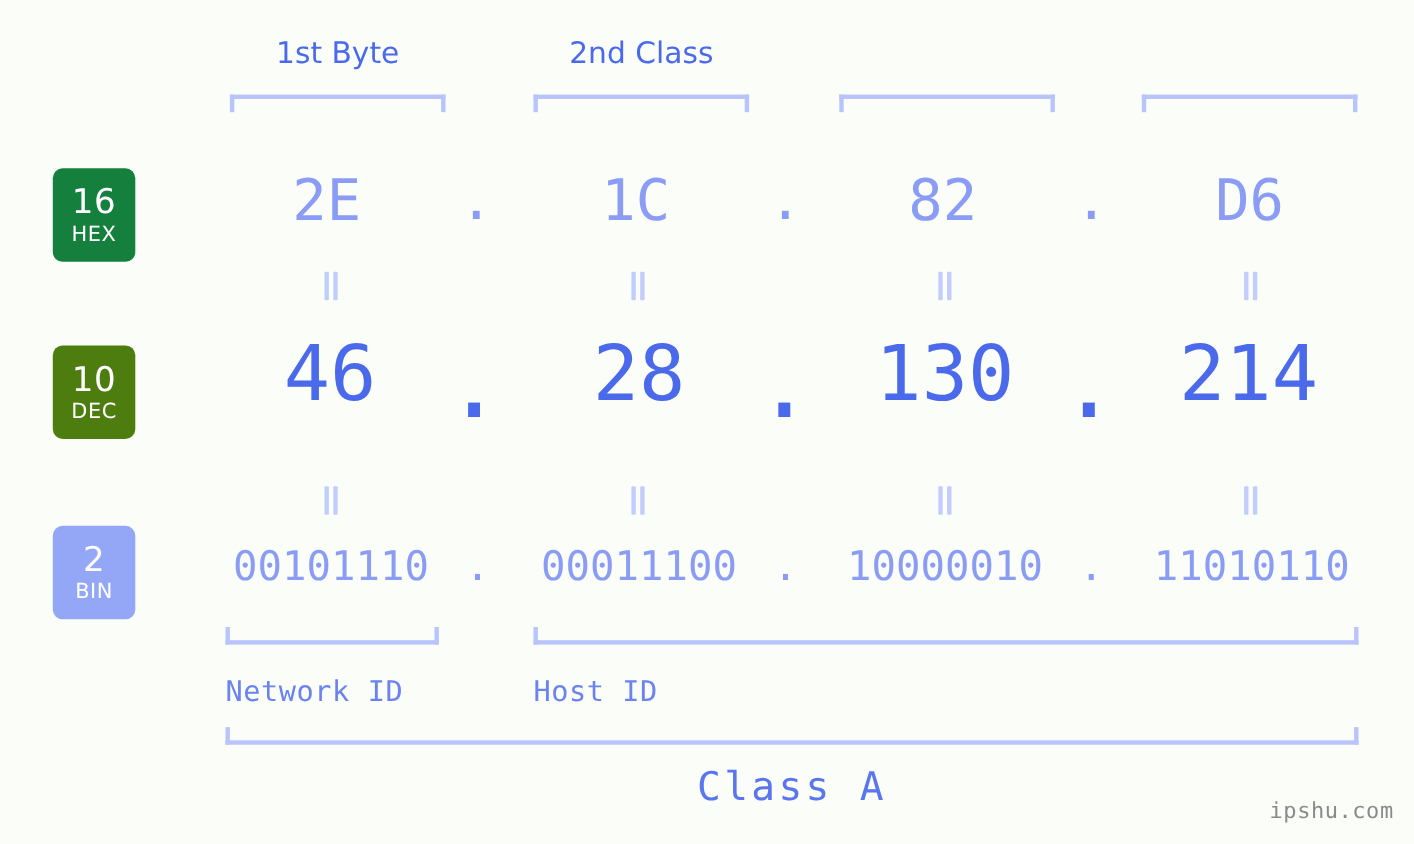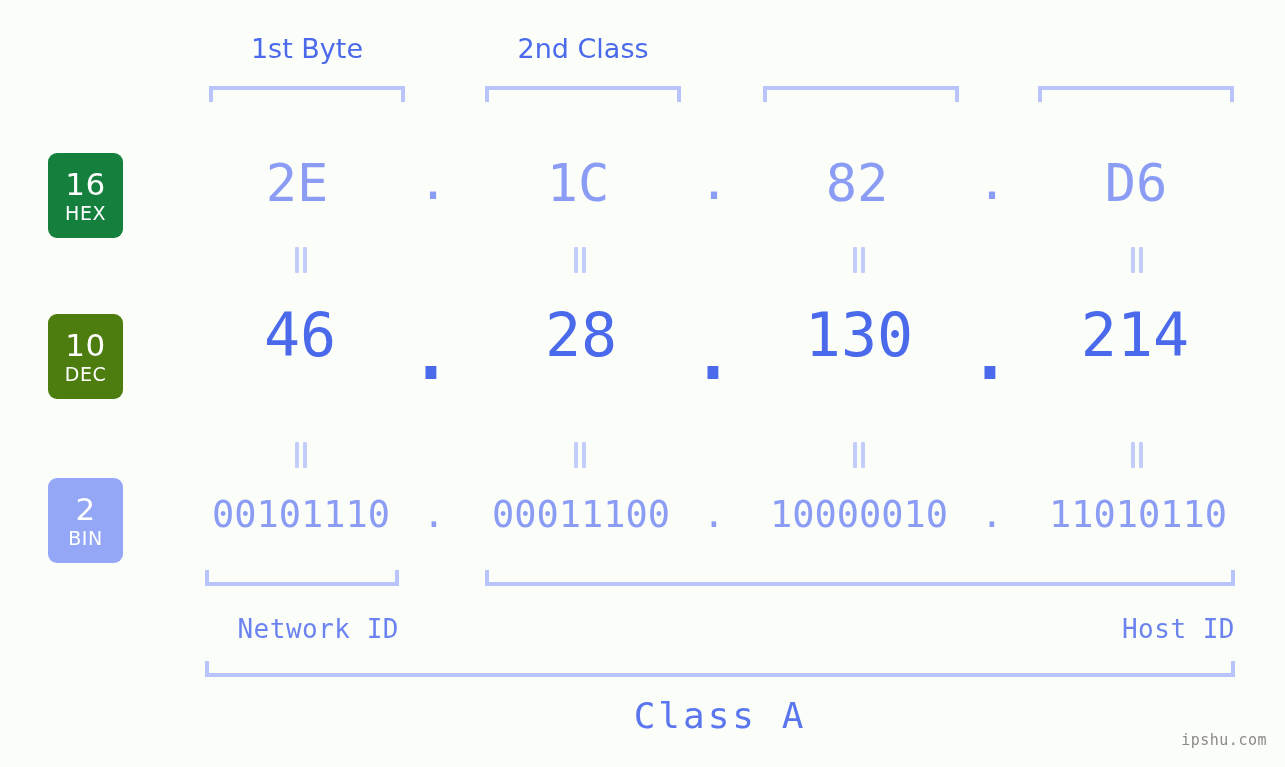--- a/index.html
+++ b/index.html
@@ -58,21 +58,21 @@
   }
 
   
   .val {
     position:absolute;
     text-align:center;
     white-space:nowrap;
     line-height:1;
   }
   .row-hex .val { font-size:52px; color:#8b9cf5; top:157px; }
-  .row-dec .val { font-size:60px; color:#4a6aeb; top:305px; }
+  .row-dec .val { font-size:70px; color:#4a6aeb; top:305px; }
   .row-bin .val { font-size:37px; color:#8b9cf5; top:496px; }
 
   .dot {
     position:absolute;
     white-space:nowrap;
     line-height:1;
     text-align:center;
   }
   .dot-hex { font-size:50px; color:#8b9cf5; top:157px; }
   .dot-dec { font-size:88px; color:#4a6aeb; top:305px; }
@@ -90,38 +90,38 @@
     border-radius:1px;
   }
   .eq span.a { left:1px; }
   .eq span.b { left:9px; }
 
   
   .sec-label {
     position:absolute;
     font-size:26px;
     color:#6b83f0;
-    text-align:right;
+    text-align:left;
     white-space:nowrap;
     letter-spacing:.5px;
   }
   #class-label {
     position:absolute;
     font-size:36px;
     color:#5a76ee;
     text-align:center;
     white-space:nowrap;
     letter-spacing:3px;
   }
 
   
   #watermark {
     position:absolute;
     right:18px; bottom:18px;
-    font-size:15px;
+    font-size:20px;
     color:#8a8a8a;
     letter-spacing:.5px;
   }
 </style>
 </head>
 <body>
 
 <div id="stage">
 
   <div class="badge" id="badge-hex">

